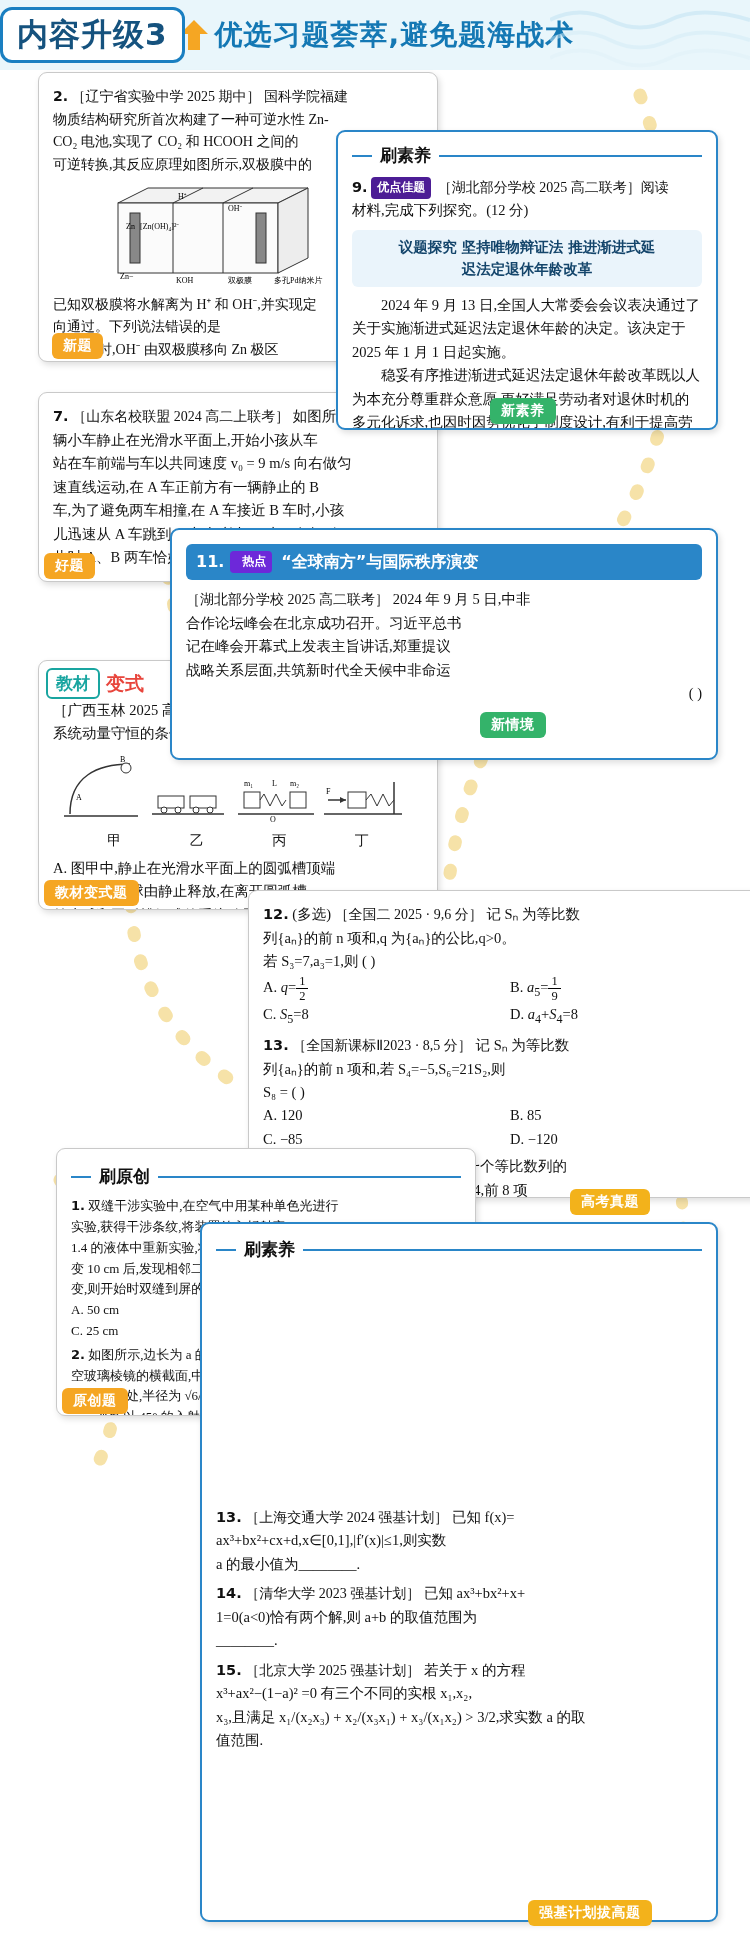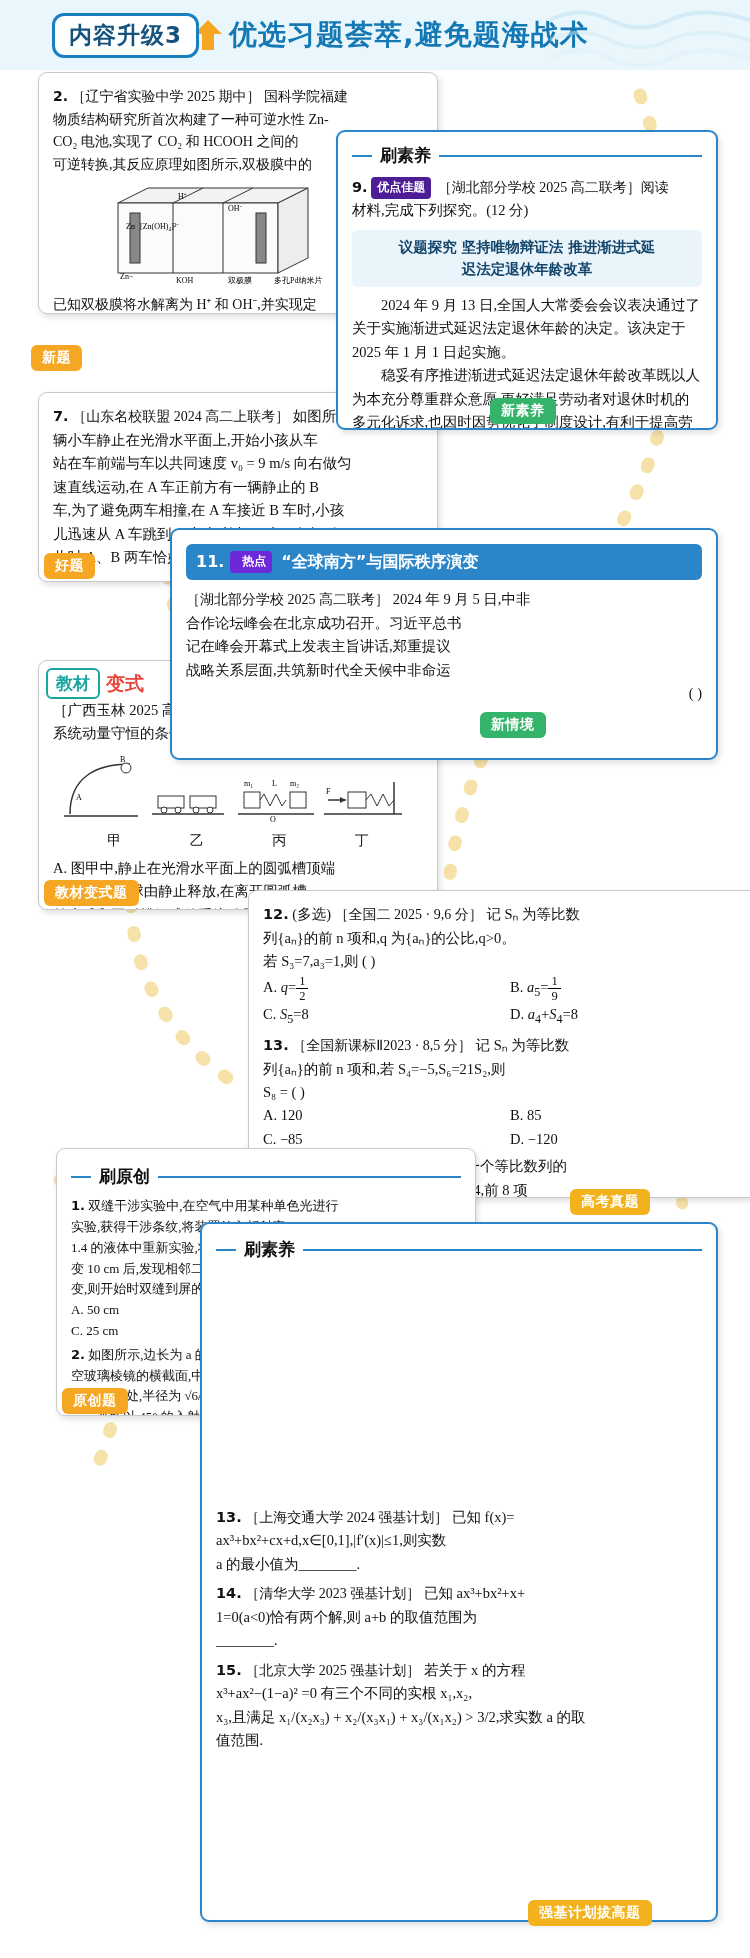--- a/index.html
+++ b/index.html
@@ -15,28 +15,27 @@
   .bg-dots { position: absolute; inset: 0; pointer-events: none; }
   .bg-dots svg { width: 100%; height: 100%; display: block; }
 
   
   .header {
     position: absolute; left: 0; top: 0; width: 750px; height: 70px;
     background: #e9f6fb;
     display: flex; align-items: center;
   }
   .header .tagbox {
-    margin-left: 52px;
     background: #ffffff;
     border: 3px solid #1a7fc1;
     border-radius: 12px;
     padding: 4px 14px;
     font-family: "DejaVu Sans", sans-serif;
     font-weight: bold;
-    font-size: 23px;
+    font-size: 31px;
     color: #15527e;
     letter-spacing: 1px;
     position: relative;
     z-index: 2;
   }
   .header .arrow-icon {
     margin-left: -6px; margin-right: 6px;
     width: 30px; height: 34px; position: relative; z-index: 1;
   }
   .header .subtitle {
@@ -167,21 +166,21 @@
   </svg>
   <div class="tagbox">内容升级3</div>
   <span class="arrow-icon">
     <svg width="30" height="34" viewBox="0 0 30 34">
       <polygon points="15,2 29,16 21,16 21,32 9,32 9,16 1,16" fill="#f5a623"></polygon>
     </svg>
   </span>
   <div class="subtitle">优选习题荟萃,避免题海战术</div>
 </div>
 
-<div class="card plain" style="left:38px; top:72px; width:400px; height:242px;">
+<div class="card plain" style="left:38px; top:72px; width:400px; height:290px;">
   <div class="inner" style="font-size:14px;">
     <div><span class="q-num">2.</span>
       <span class="src">［辽宁省实验中学 2025 期中］</span>
       <span>国科学院福建</span></div>
     <div>物质结构研究所首次构建了一种可逆水性 Zn-</div>
     <div>CO₂ 电池,实现了 CO₂ 和 HCOOH 之间的</div>
     <div>可逆转换,其反应原理如图所示,双极膜中的</div>
     <svg class="fig" width="320" height="105" viewBox="0 0 320 105">
       <polygon points="40,20 200,20 230,5 70,5" fill="#f2f2f2" stroke="#333"></polygon>
       <rect x="40" y="20" width="160" height="70" fill="#fbfbfb" stroke="#333"></rect>
@@ -201,21 +200,21 @@
       <text x="150" y="100" font-size="8">双极膜</text>
       <text x="196" y="100" font-size="8">多孔Pd纳米片</text>
     </svg>
     <div>已知双极膜将水解离为 H⁺ 和 OH⁻,并实现定</div>
     <div>向通过。下列说法错误的是</div>
     <div>A. 充电时,OH⁻ 由双极膜移向 Zn 极区</div>
     <div>B. 放电时,多孔 Pd 纳米片电极发生还原反应</div>
 
   </div>
 </div>
-<div class="label orange" style="left:31px; top:333px;margin-top:12px;">新题</div>
+<div class="label orange" style="left:52px; top:333px;">新题</div>
 
 <div class="card plain" style="left:38px; top:392px; width:400px; height:190px;">
   <div class="inner">
     <div><span class="q-num">7.</span>
       <span class="src">［山东名校联盟 2024 高二上联考］</span>
       <span>如图所示,一</span></div>
     <div>辆小车静止在光滑水平面上,开始小孩从车</div>
     <div>站在车前端与车以共同速度 v₀ = 9 m/s 向右做匀</div>
     <div>速直线运动,在 A 车正前方有一辆静止的 B</div>
     <div>车,为了避免两车相撞,在 A 车接近 B 车时,小孩</div>

